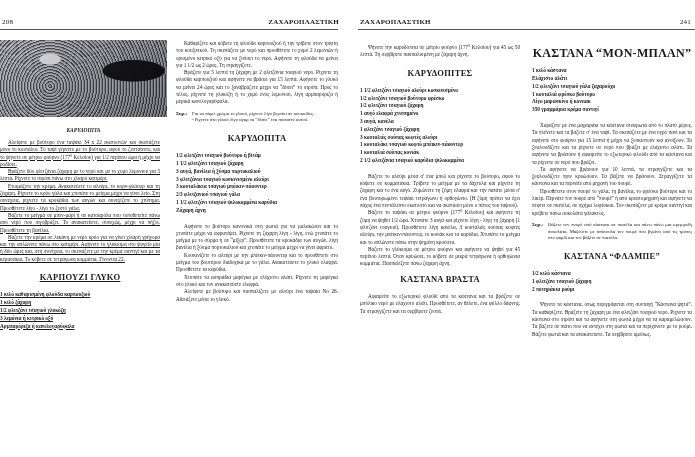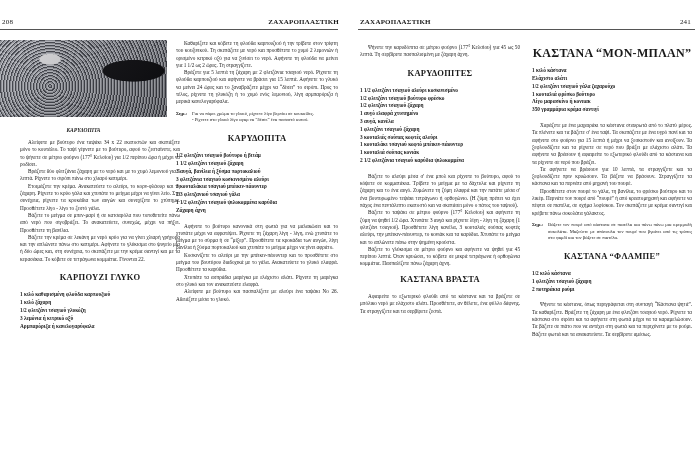--- a/index.html
+++ b/index.html
@@ -29,21 +29,21 @@
 <body>
 
 <div class="page left">
   <div class="running-head" style="left:2px;">208</div>
   <div class="running-head" style="right:6px;font-weight:bold;">ΖΑΧΑΡΟΠΛΑΣΤΙΚΗ</div>
   <div class="rule" style="left:0;width:338px;"></div>
 
   <div class="photo"></div>
   <div class="caption">ΚΑΡΥΔΟΠΙΤΑ</div>
 
-  <div class="col" style="left:20px;top:139px;width:160px;">
+  <div class="col" style="left:0;top:139px;width:160px;text-decoration:underline;">
     <p>Αλείφετε με βούτυρο ένα ταψάκι 34 x 22 εκατοστών και σκεπάζετε μόνο το κουτάλιο. Το ταψί γέρνετε με το βούτυρο, αφού το ζεσταίνετε, και το ψήνετε σε μέτριο φούρνο (177° Κελσίου) για 1/2 περίπου ώρα ή μέχρι να ροδίσει.</p>
     <p>Βράζετε δύο φλιτζάνια ζάχαρη με το νερό και με το χυμό λεμονιού για 5 λεπτά. Ρίχνετε το σιρόπι πάνω στο χλιαρό κατιμέρι.</p>
     <p>Ετοιμάζετε την κρέμα. Ανακατεύετε το αλεύρι, το κορν-φλάουρ και τη ζάχαρη. Ρίχνετε το κρύο γάλα και χτυπάτε το μείγμα μέχρι να γίνει λείο. Στη συνέχεια, ρίχνετε τα κροκάδια των αυγών και συνεχίζετε το χτύπημα. Προσθέτετε λίγο - λίγο το ζεστό γάλα.</p>
     <p>Βάζετε το μείγμα σε μπεν-μαρί ή σε κατσαρόλα που τοποθετείτε πάνω από νερό που σιγοβράζει. Το ανακατεύετε, συνεχώς, μέχρι να πήξει. Προσθέτετε τη βανίλια.</p>
     <p>Βάζετε την κρέμα σε λεκάνη με νερό κρύο για να γίνει χλιαρή γρήγορα και την απλώνετε πάνω στο κατιμέρι. Αφήνετε το γλύκισμα στο ψυγείο μία ή δύο ώρες και, στη συνέχεια, το σκεπάζετε με την κρέμα σαντιγί και με τα κερασάκια. Το κόβετε σε τετράγωνα κομμάτια. Γίνονται 22.</p>
     <div class="heading">ΚΑΡΠΟΥΖΙ ΓΛΥΚΟ</div>
     <div class="ing">
       <div>1 κιλό καθαρισμένη φλούδα καρπουζιού</div>
       <div>1 κιλό ζάχαρη</div>
       <div>1/2 φλιτζάνι τσαγιού γλυκόζη</div>

